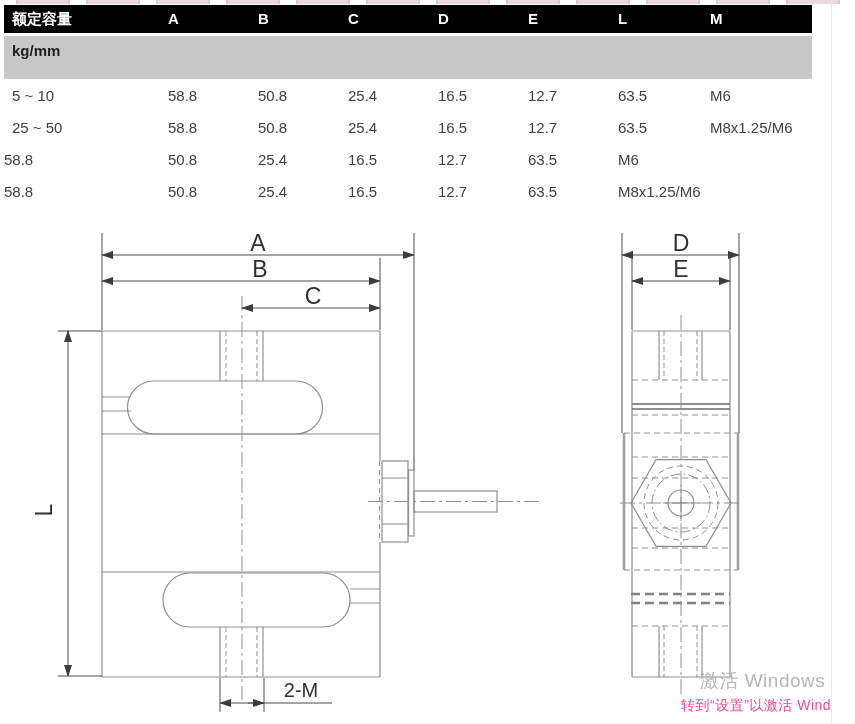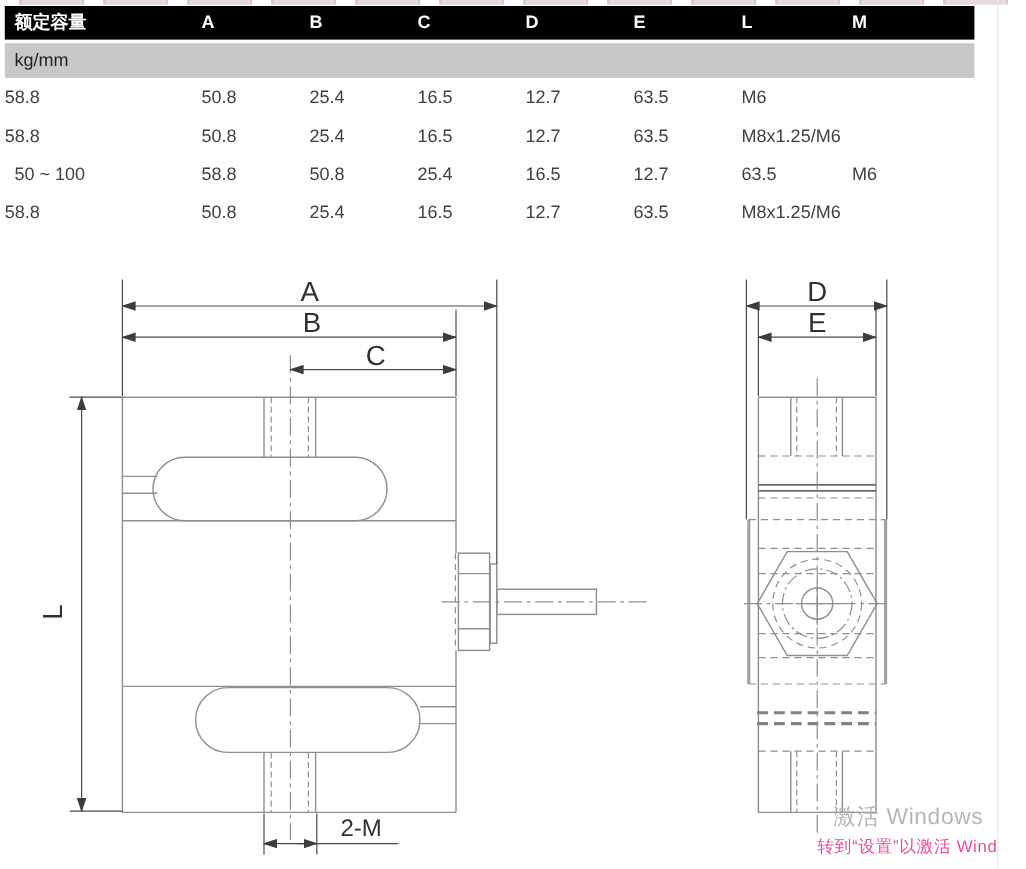--- a/index.html
+++ b/index.html
@@ -13,29 +13,29 @@
     background:repeating-linear-gradient(90deg,
       #ffffff 0 16px, #d9c9cd 16px 18px, #e7d9dc 18px 68px, #d9c9cd 68px 70px);
   }
   
   .spec-table{position:absolute;top:5px;left:4px;width:808px;}
   .t-row{display:grid;grid-template-columns:164px 90px 90px 90px 90px 90px 92px 1fr;align-items:center;}
   .t-header{height:28px;background:#000;color:#fff;font-weight:bold;font-size:15px;margin-bottom:3px;}
   .t-header .cell{line-height:28px;}
   .cell{white-space:nowrap;overflow:hidden;}
   .cap{padding-left:8px;}
-  .band{height:29px;line-height:29px;background:#c8c8c8;color:#1f1f1f;
-        font-weight:normal;font-size:15px;padding-left:8px;}
+  .band{height:43px;line-height:29px;background:#c8c8c8;color:#1f1f1f;
+        font-weight:bold;font-size:15px;padding-left:8px;}
   .data-row{height:32px;color:#404040;font-size:15px;}
   
   .drawing-wrap{position:absolute;top:0;left:0;width:855px;height:724px;}
   
   .page-divider{position:absolute;top:0;left:831px;width:1px;height:724px;background:#e6e6e6;}
   
-  .watermark{position:absolute;left:694px;top:668px;color:#b6b6b6;pointer-events:none;}
+  .watermark{position:absolute;left:694px;top:668px;color:#b6b6b6;pointer-events:none;text-align:center;}
   .wm1{font-size:19px;letter-spacing:.5px;white-space:nowrap;}
   .wm2{font-size:14px;margin-top:3px;margin-left:-13px;color:#ec4899;white-space:nowrap;letter-spacing:.5px;}
   svg text{font-family:"Liberation Sans",sans-serif;fill:#303030;}
 </style>
 </head>
 <body>
 
 <div class="top-strip"></div>
 <div class="page-divider"></div>
 
@@ -46,39 +46,40 @@
     <div class="cell">B</div>
     <div class="cell">C</div>
     <div class="cell">D</div>
     <div class="cell">E</div>
     <div class="cell">L</div>
     <div class="cell">M</div>
   </div>
   <div id="spec-table-body">
       <div class="band">kg/mm</div>
       <div class="t-row data-row">
+        <div class="cell cap">5 ~ 10</div>
         <div class="cell">58.8</div>
         <div class="cell">50.8</div>
         <div class="cell">25.4</div>
         <div class="cell">16.5</div>
         <div class="cell">12.7</div>
         <div class="cell">63.5</div>
         <div class="cell">M6</div>
       </div>
       <div class="t-row data-row">
+        <div class="cell cap">25 ~ 50</div>
         <div class="cell">58.8</div>
         <div class="cell">50.8</div>
         <div class="cell">25.4</div>
         <div class="cell">16.5</div>
         <div class="cell">12.7</div>
         <div class="cell">63.5</div>
         <div class="cell">M8x1.25/M6</div>
       </div>
       <div class="t-row data-row">
-        <div class="cell cap">50 ~ 100</div>
         <div class="cell">58.8</div>
         <div class="cell">50.8</div>
         <div class="cell">25.4</div>
         <div class="cell">16.5</div>
         <div class="cell">12.7</div>
         <div class="cell">63.5</div>
         <div class="cell">M6</div>
       </div>
       <div class="t-row data-row">
         <div class="cell">58.8</div>

